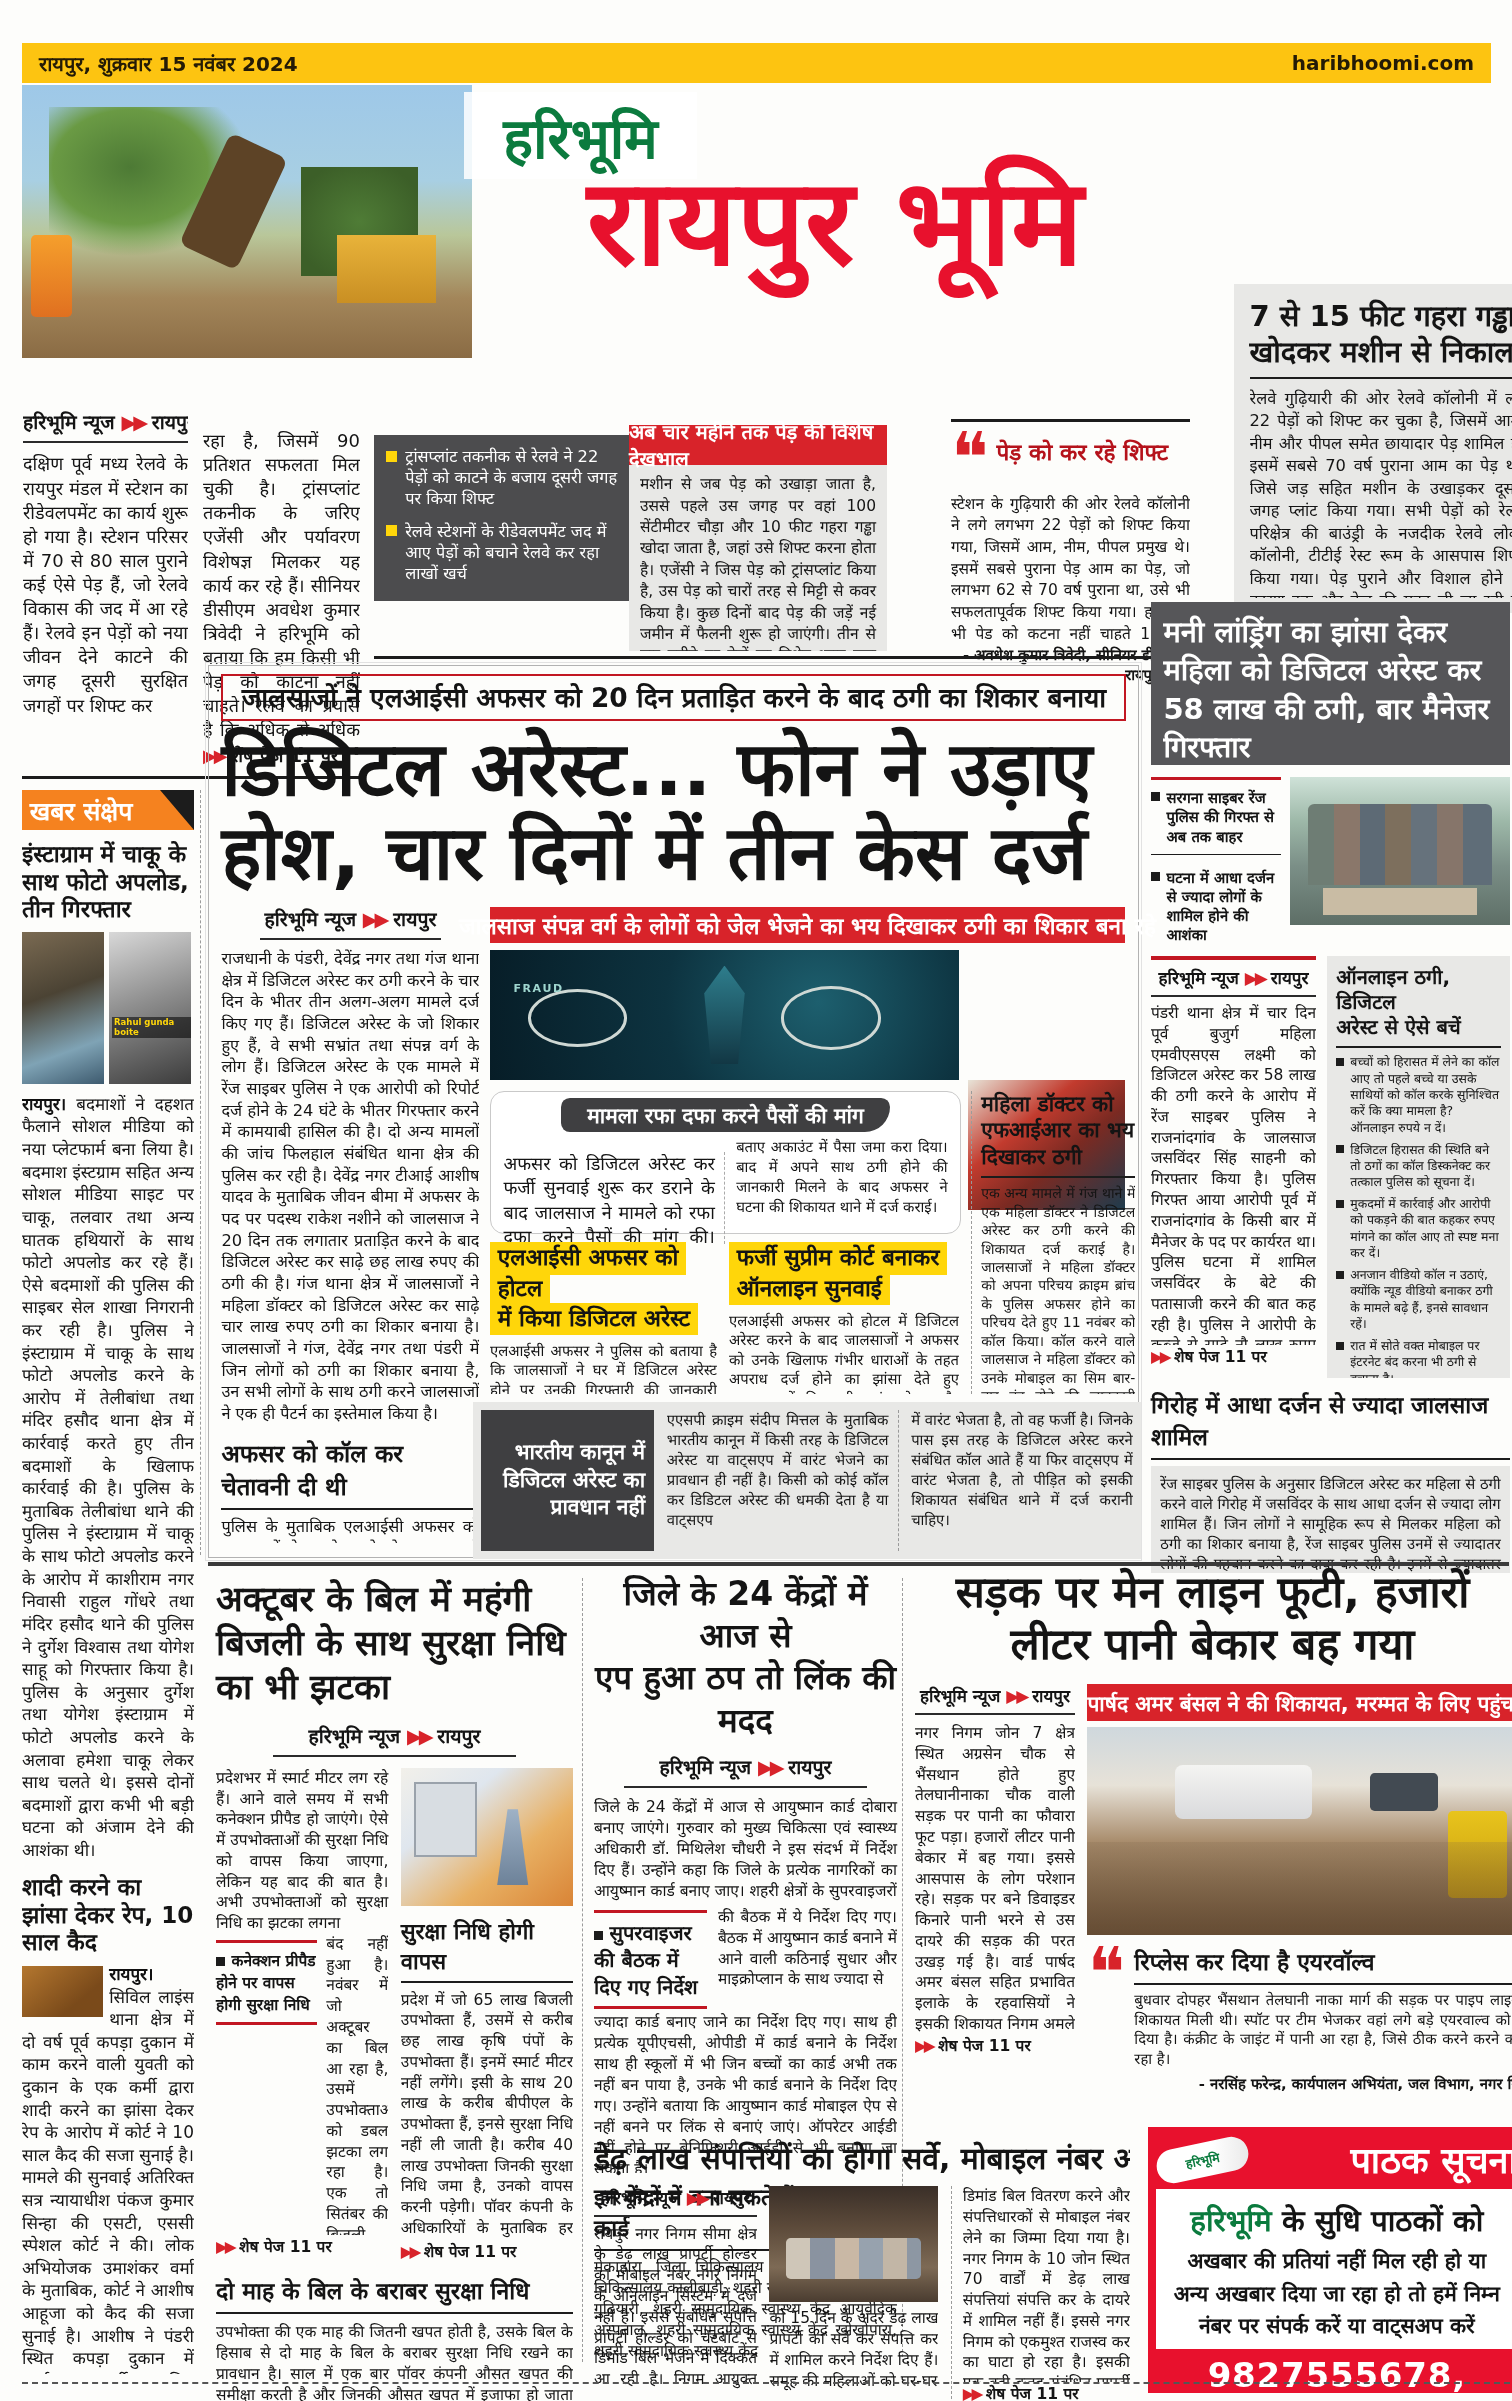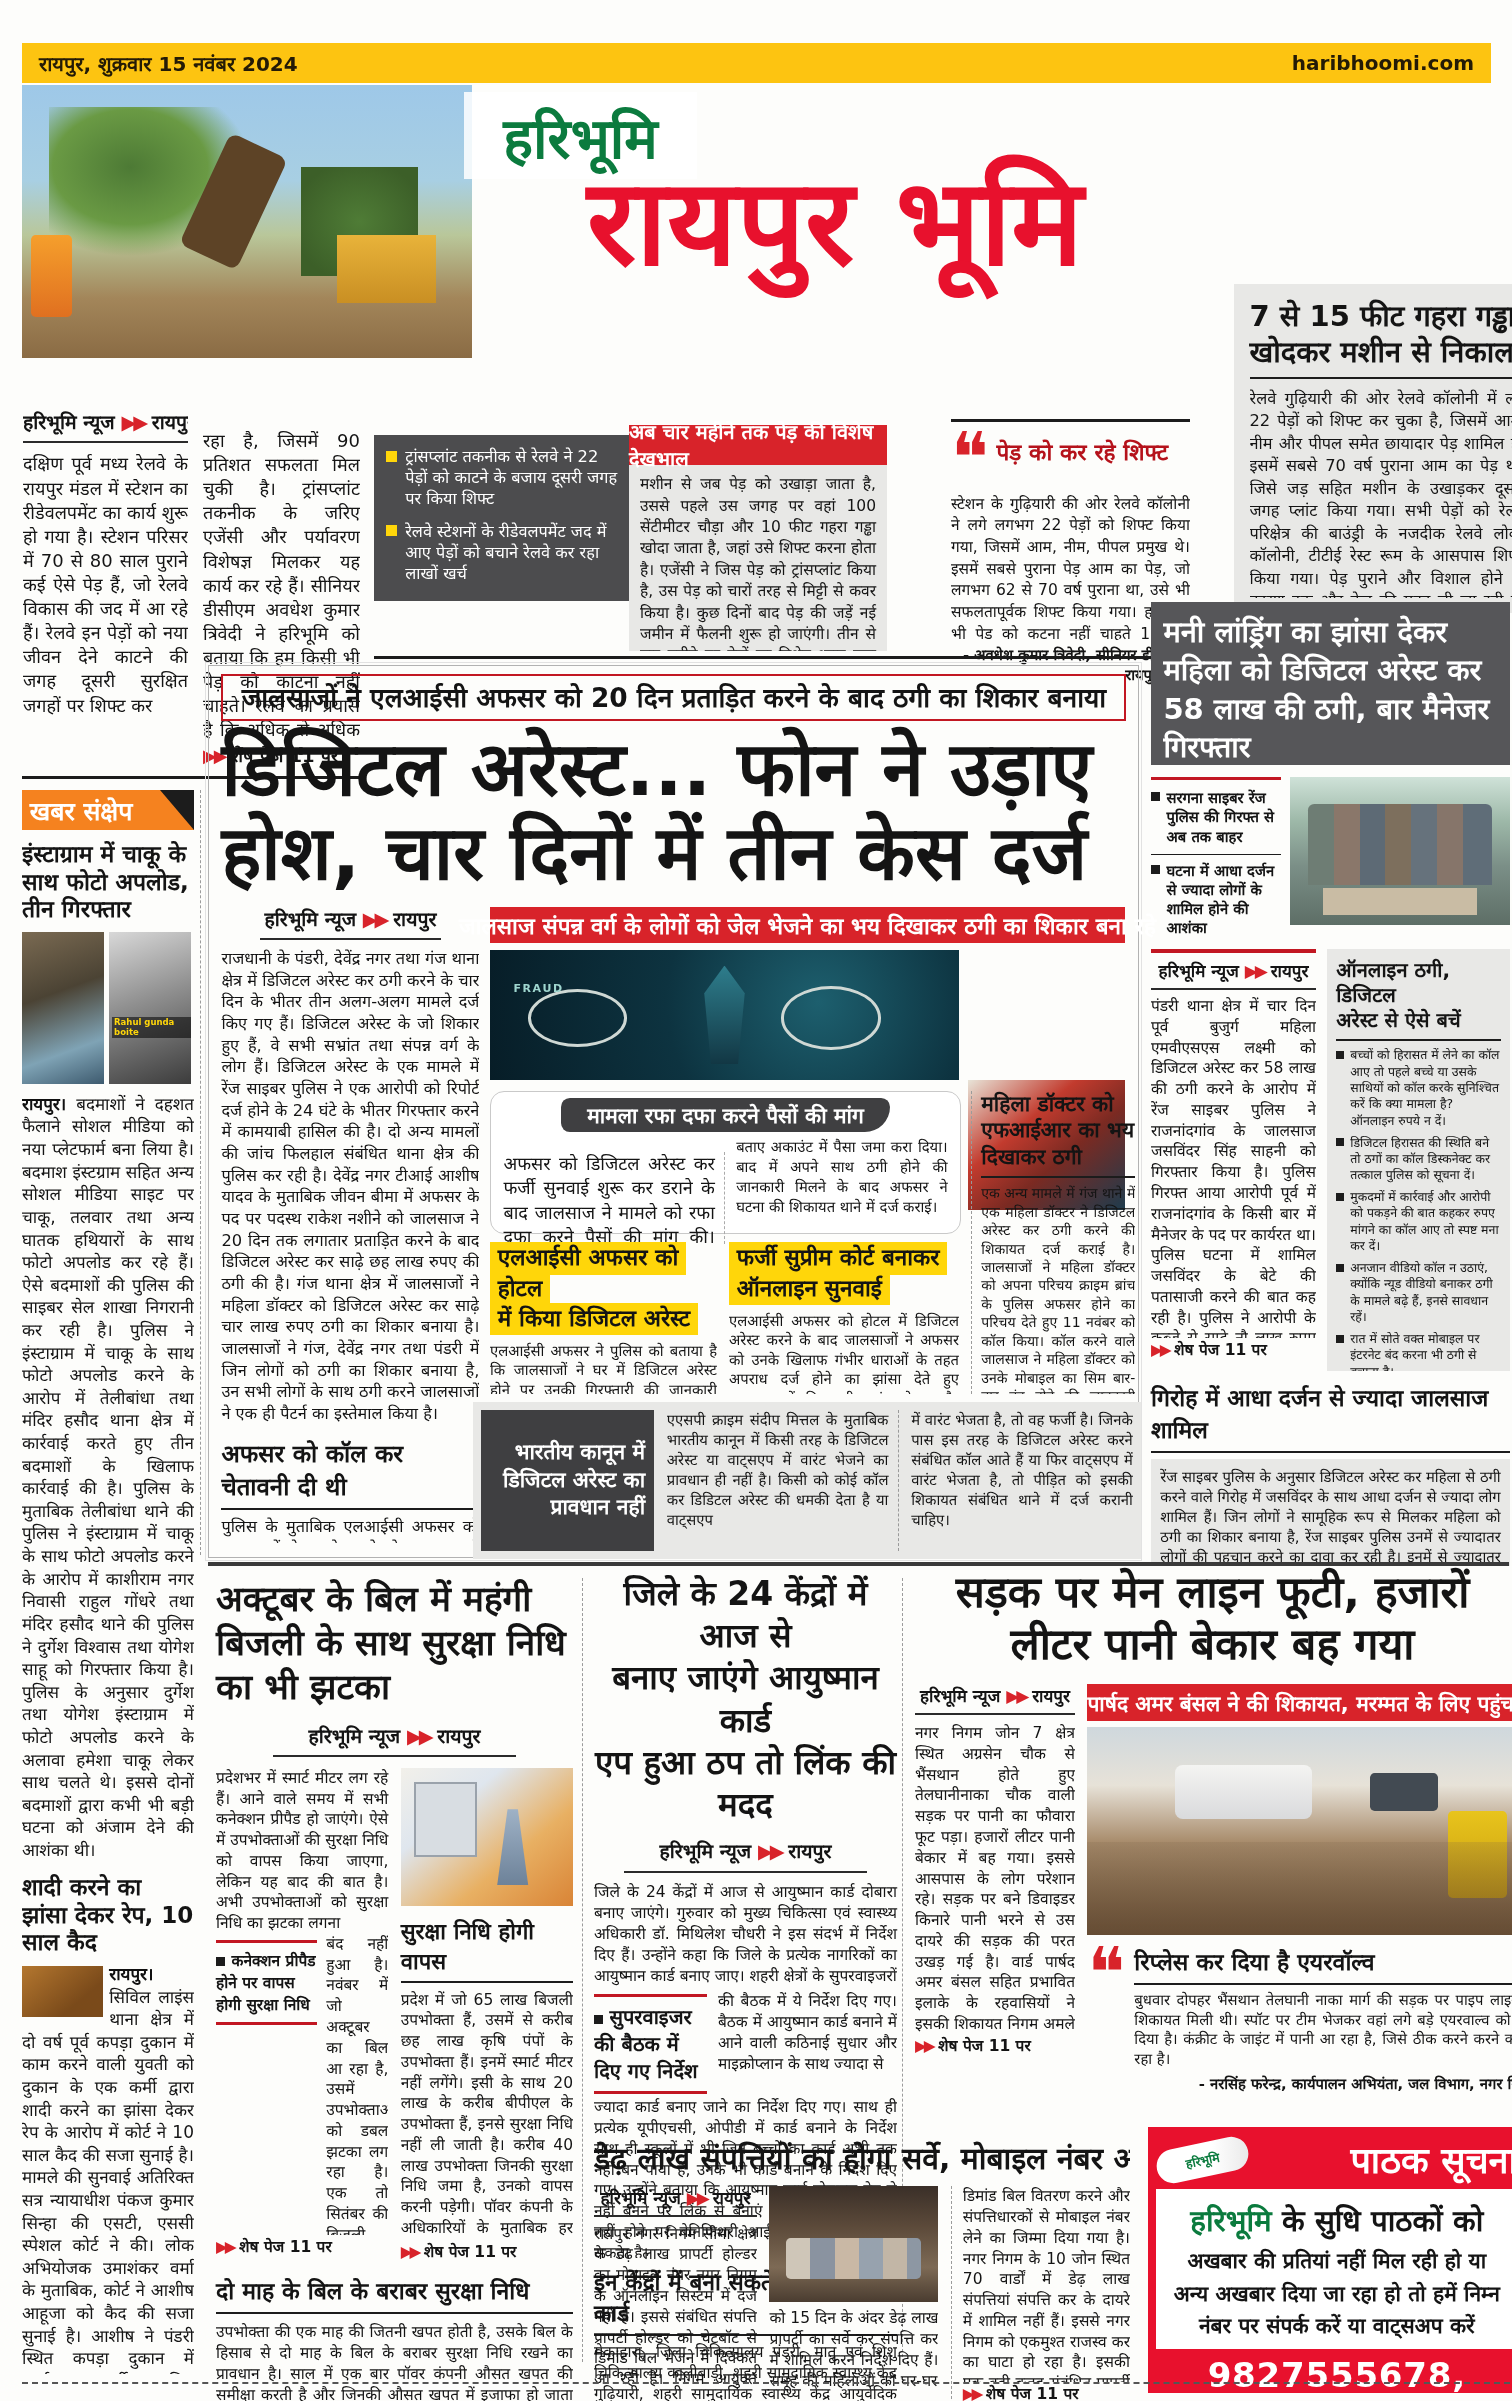--- a/index.html
+++ b/index.html
@@ -212,21 +212,21 @@
         <div class="jst clip" style="flex:1;font-size:14.8px;line-height:1.35;">में वारंट भेजता है, तो वह फर्जी है। जिनके पास इस तरह के डिजिटल अरेस्ट करने संबंधित कॉल आते हैं या फिर वाट्सएप में वारंट भेजता है, तो पीड़ित को इसकी शिकायत संबंधित थाने में दर्ज करानी चाहिए।</div>
       </div>
     </div>
   </div>
 
   <div class="abs" style="left:1151px;top:602px;width:359px;">
     <div style="background:#565659;color:#fff;font-size:29px;font-weight:800;line-height:1.32;padding:11px 12.4px;height:141px;overflow:hidden;">मनी लांड्रिंग का झांसा देकर महिला को डिजिटल अरेस्ट कर 58 लाख की ठगी, बार मैनेजर गिरफ्तार</div>
 
     <div style="display:flex;gap:9.3px;margin-top:12.4px;">
       <div style="flex:none;width:130px;border-top:3.9px solid #c21722;padding-top:7.8px;">
-        <div style="display:flex;font-size:14.8px;line-height:1.3;font-weight:bold;border-bottom:1.6px solid #1c1c1c;padding-bottom:7.8px;margin-bottom:6px;">
+        <div style="display:flex;font-size:14.8px;line-height:1.3;font-weight:bold;border-bottom:1.6px solid #1c1c1c;padding-bottom:7.8px;margin-bottom:13px;">
           <span style="flex:none;width:9.3px;height:9.3px;background:#1c1c1c;margin:3.9px 6.2px 0 0;"></span>
           <span>सरगना साइबर रेंज पुलिस की गिरफ्त से अब तक बाहर</span>
         </div>
         <div style="display:flex;font-size:14.8px;line-height:1.3;font-weight:bold;">
           <span style="flex:none;width:9.3px;height:9.3px;background:#1c1c1c;margin:3.9px 6.2px 0 0;"></span>
           <span>घटना में आधा दर्जन से ज्यादा लोगों के शामिल होने की आशंका</span>
         </div>
       </div>
       <div class="ph" style="flex:1;height:148px;background:linear-gradient(180deg,#cfe2d8 0%,#9db8a8 30%,#7b8f87 60%,#5d6e66 100%);">
         <div class="abs" style="left:8%;top:18%;width:84%;height:55%;background:repeating-linear-gradient(90deg,#6e7d74 0 14%,#8a776a 14% 28%,#5d6a75 28% 42%,#7d6f5d 42% 56%,#66727c 56% 70%,#86756a 70% 84%,#5f6d78 84% 100%);border-radius:6.2px 6.2px 0 0;"></div>
@@ -317,21 +317,20 @@
       <div class="underl" style="font-size:23px;font-weight:800;">दो माह के बिल के बराबर सुरक्षा निधि</div>
       <div class="jst clip" style="font-size:15.5px;line-height:1.36;margin-top:7.8px;height:152px;">उपभोक्ता की एक माह की जितनी खपत होती है, उसके बिल के हिसाब से दो माह के बिल के बराबर सुरक्षा निधि रखने का प्रावधान है। साल में एक बार पॉवर कंपनी औसत खपत की समीक्षा करती है और जिनकी औसत खपत में इजाफा हो जाता है, उनसे अंतर की राशि ली जाती है। समीक्षा के बाद नवंबर में जब भी अक्टूबर का बिल आता है, तो उसमें औसत खपत के अंतर की राशि ली जाती है। ऐसे में थोक में उपभोक्ताओं का बिल पांच सौ से दो हजार तक ज्यादा आया है। जिनकी खपत में कम इजाफा हुआ है, उनको कम झटका लगा है, लेकिन जिनकी में खपत ज्यादा बढ़ी है, उनको ज्यादा झटका लगा है।</div>
     </div>
   </div>
 
   <div class="abs dash-v" style="left:582px;top:1578px;height:784px;"></div>
 
   <div class="abs" style="left:594px;top:1573px;width:303px;">
     <div style="font-size:33px;font-weight:800;line-height:1.28;text-align:center;">
       <div>जिले के 24 केंद्रों में आज से</div>
-      <div>बनाए जाएंगे आयुष्मान कार्ड</div>
       <div>एप हुआ ठप तो लिंक की मदद</div>
     </div>
     <div class="kick" style="width:80%;margin:11px auto 0 auto;">
       <span>हरिभूमि न्यूज</span>
       <span class="arr">▶▶</span>
       <span>रायपुर</span>
     </div>
     <div class="jst" style="font-size:15.5px;line-height:1.35;margin-top:9.3px;">जिले के 24 केंद्रों में आज से आयुष्मान कार्ड दोबारा बनाए जाएंगे। गुरुवार को मुख्य चिकित्सा एवं स्वास्थ्य अधिकारी डॉ. मिथिलेश चौधरी ने इस संदर्भ में निर्देश दिए हैं। उन्होंने कहा कि जिले के प्रत्येक नागरिकों का आयुष्मान कार्ड बनाए जाए। शहरी क्षेत्रों के सुपरवाइजरों</div>
     <div style="overflow:hidden;margin-top:4.7px;">
       <div style="border-top:3.1px solid #c21722;border-bottom:3.1px solid #c21722;width:113px;float:left;margin:3.1px 11px 3.1px 0;padding:6.2px 0;font-size:20px;font-weight:bold;">

